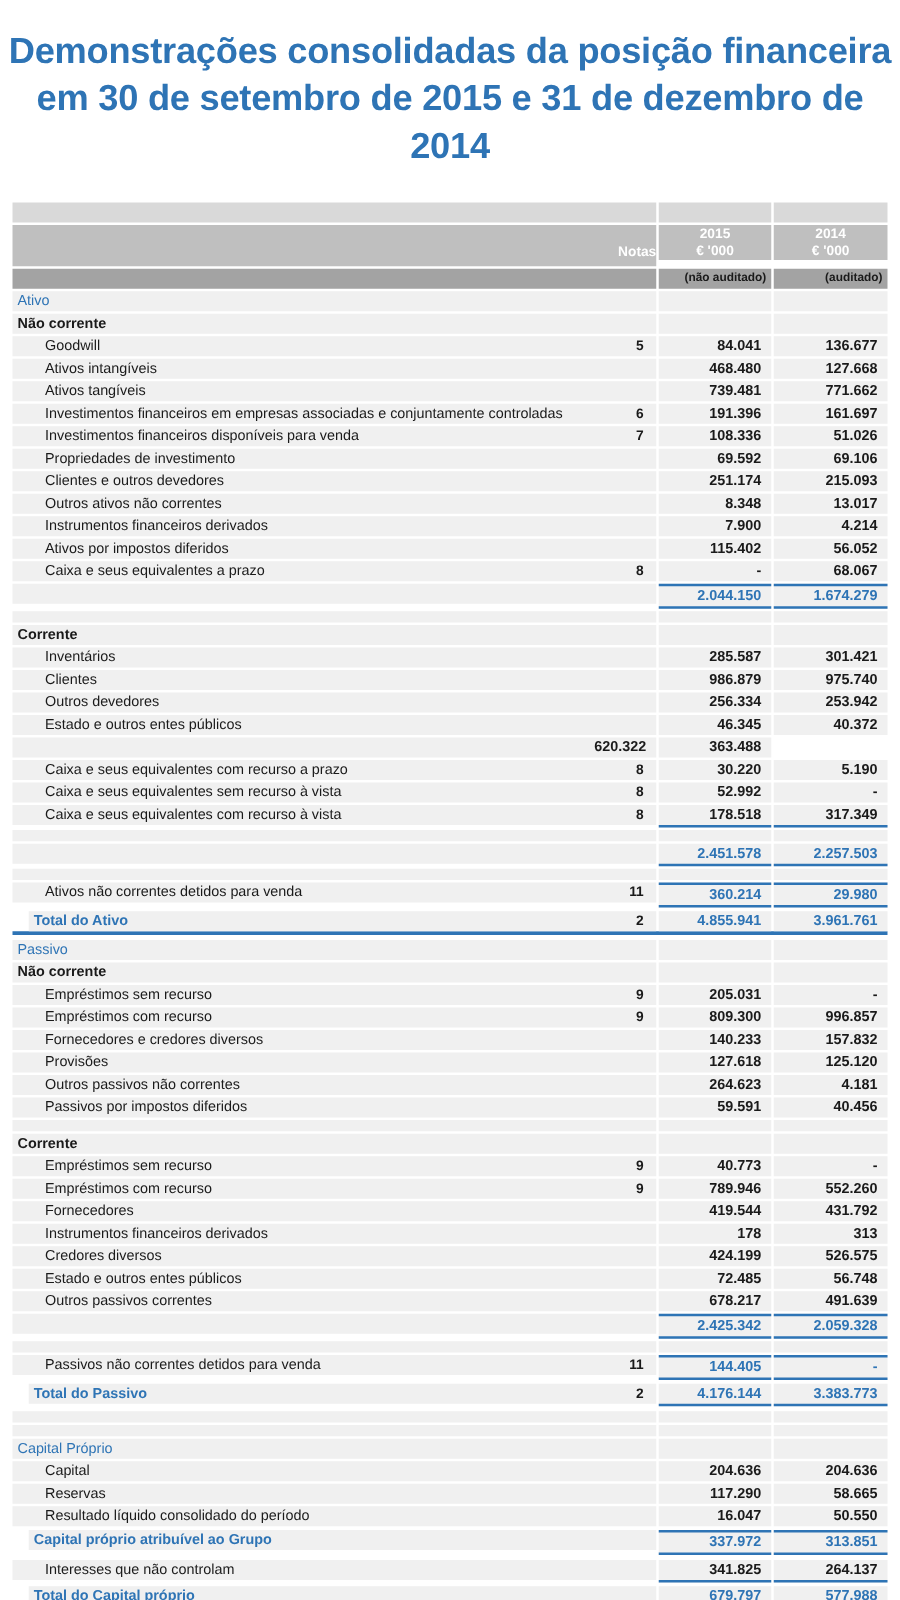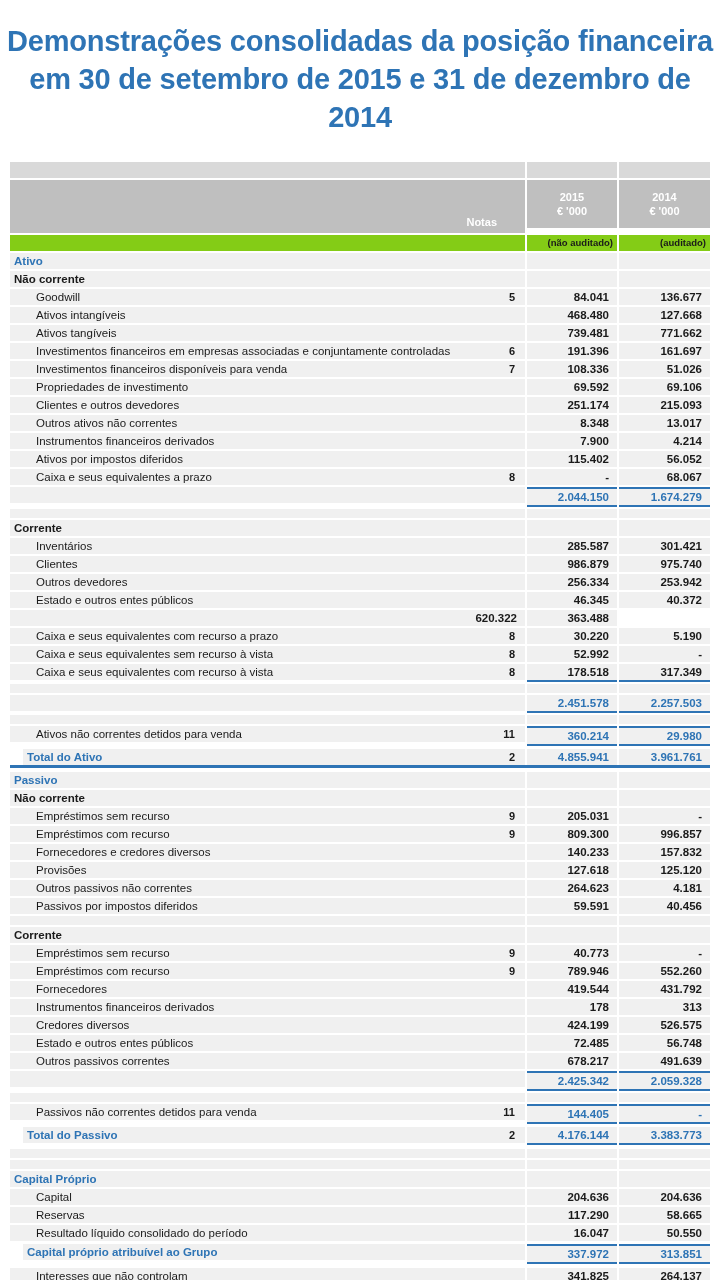--- a/index.html
+++ b/index.html
@@ -14,35 +14,35 @@
     font-size:29px; font-weight:bold; line-height:38px; letter-spacing:-0.2px;
   }
   .sheet { margin:26px auto 0; width:700px; }
   .grid { display:grid; grid-template-columns:1fr 90px 91px; column-gap:2px; }
   .c { background:var(--rowbg); }
 
   
   .band1 { margin-bottom:2px; }
   .band1 .c { background:var(--band1); height:16px; }
   .band2 { margin-bottom:2px; }
-  .band2 .c { background:var(--band2); height:48px; color:#fff; font-weight:bold; font-size:11px; }
+  .band2 .c { background:var(--band2); height:28px; color:#fff; font-weight:bold; font-size:11px; }
   .c-hlabel { display:flex; align-items:flex-end; justify-content:flex-end; padding:0 10px 5px 0; }
-  .c-hlabel { padding-right:28px;justify-content:flex-end; }
+  .c-hlabel { padding-right:0;justify-content:flex-end; }
   .c-hyear { display:flex; flex-direction:column; align-items:center; justify-content:center; line-height:14px; }
   .audit { margin-bottom:2px; }
-  .audit .c { background:#84cc16; height:16px; line-height:16px; font-size:9.5px; font-weight:bold; text-align:right; padding-right:4px; }
+  .audit .c { background:#a3a3a3; height:16px; line-height:16px; font-size:9.5px; font-weight:bold; text-align:right; padding-right:4px; }
 
   
   .row { margin-bottom:2px; }
   .row .c { height:16px; line-height:16px; font-size:11.5px; }
   .c-label { display:flex; justify-content:space-between; padding-left:4px; overflow:hidden; white-space:nowrap; }
   .nota { margin-left:auto; padding-right:10px; font-size:11px; font-weight:600; }
   .c-num { text-align:right; padding-right:8px; font-weight:600; font-variant-numeric:tabular-nums; }
   .r-item .lbl, .r-rowblue .lbl { padding-left:22px; }
-  .r-section .lbl { color:var(--accent); font-weight:bold; }
+  .r-section .lbl { color:var(--accent); font-weight:normal; }
   .r-group .lbl { font-weight:bold; }
   .r-subtotal .c-num, .r-rowblue .c-num, .r-total .c-num, .r-totalgroup .c-num { color:var(--accent); font-weight:bold; }
   .r-total .lbl, .r-totalgroup .lbl { color:var(--accent); font-weight:bold; }
   .lt { border-top:2px solid var(--accent); }
   .lb { border-bottom:2px solid var(--accent); }
   .rule { border-bottom:3px solid var(--accent); margin-bottom:3px; }
   .r-spacer { margin-bottom:2px; }
   .r-spacer .c { height:9px; }
   .r-total, .r-totalgroup { margin-top:3px; margin-bottom:4px;padding-left:13px; }
 </style>

